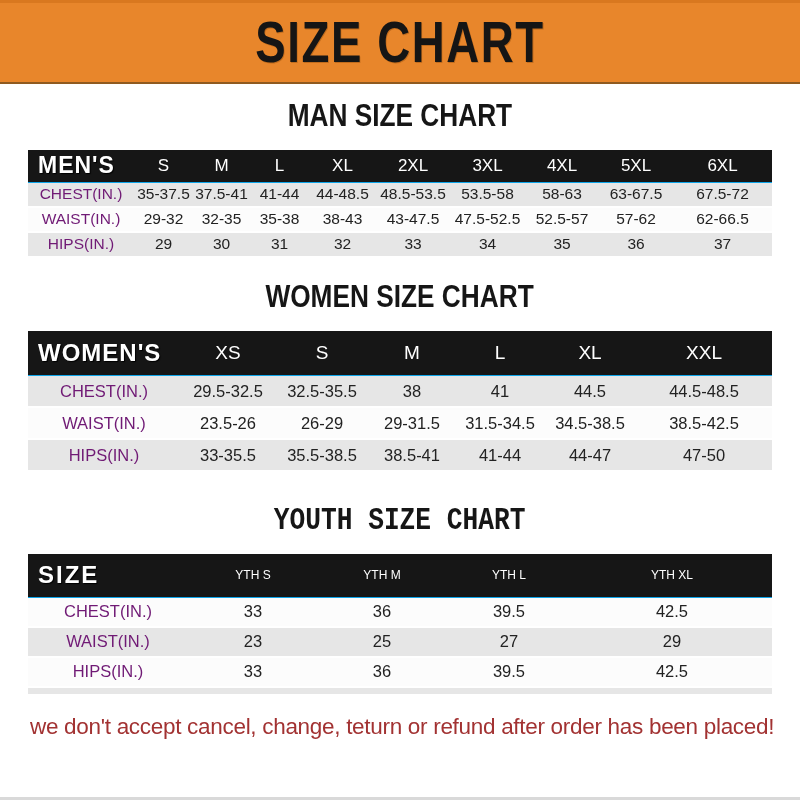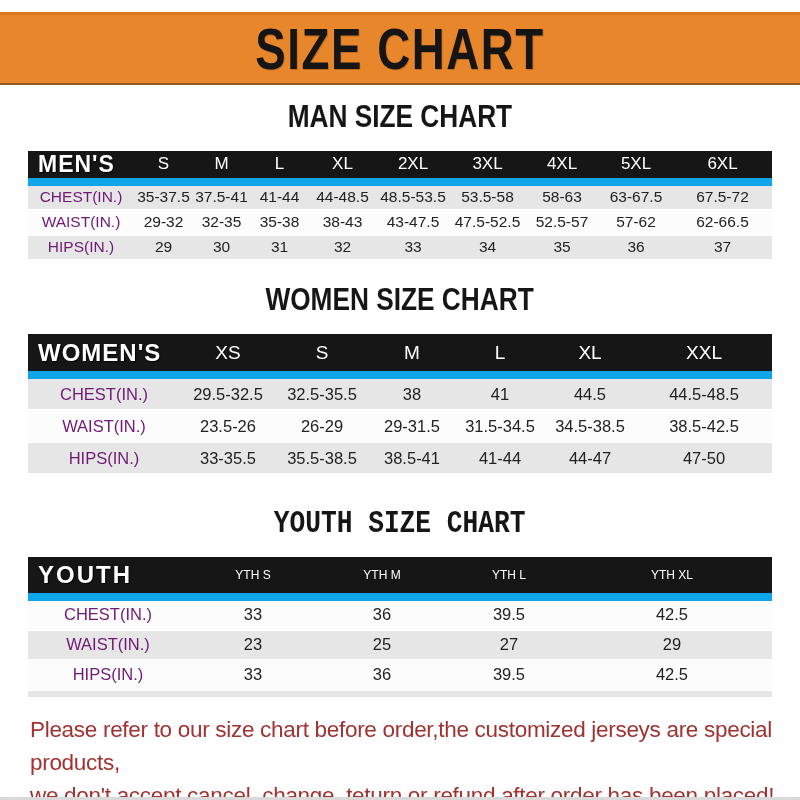--- a/index.html
+++ b/index.html
@@ -1,24 +1,24 @@
 <!DOCTYPE html>
 <html><head>
 <meta charset="utf-8">
 <style>
   * { margin:0; padding:0; box-sizing:border-box; }
   html,body { width:800px; height:800px; background:#ffffff; overflow:hidden;
     font-family:"Liberation Sans", sans-serif; }
 
   
   .banner {
-    height:73px; background:#E8862B;
+    height:84px; background:#E8862B;
     border-top:3px solid #d9781f;
     border-bottom:2px solid #8f5a20;
-    display:flex; align-items:center; justify-content:center;margin-top:12px;
+    display:flex; align-items:center; justify-content:center;
   }
   .banner-title {
     display:inline-block;
     font-size:57px; font-weight:900; color:#151515;
     letter-spacing:2px; line-height:1;
     transform:scaleX(0.80);
     text-shadow:1px 1px 0 rgba(120,60,0,.35);
   }
 
   
@@ -32,21 +32,21 @@
   #man-heading   { margin-top:15px; }
   #women-heading { margin-top:22px; }
   #youth-heading { margin-top:32px;font-family:Liberation Mono, monospace; }
 
   
   table { border-collapse:separate; border-spacing:0; width:744px; margin-left:28px; table-layout:fixed; }
   th, td { text-align:center; vertical-align:middle; overflow:hidden; white-space:nowrap; }
 
   thead th {
     background:#161616; color:#ffffff; font-weight:400;
-    border-bottom:8px solid #0ea5e9;
+    border-bottom:1px solid #0ea5e9;
   }
   thead th.corner-label {
     text-align:left; font-weight:800; letter-spacing:1px;
     padding-left:10px;
     text-shadow:1px 1px 1px #000;
   }
   tbody td { color:#222222; }
   tbody tr td { border-bottom:2px solid #ffffff; }
   tr.row-gray  td { background:#E6E6E6; }
   tr.row-white td { background:#FCFCFC; }
@@ -223,21 +223,21 @@
 <table id="youth-table">
   <colgroup>
     <col style="width:160px">
     <col style="width:130px">
       <col style="width:128px">
       <col style="width:126px">
       <col style="width:200px">
   </colgroup>
   <thead>
     <tr>
-      <th class="corner-label">YOUTH</th>
+      <th class="corner-label">SIZE</th>
       <th>YTH S</th>
       <th>YTH M</th>
       <th>YTH L</th>
       <th>YTH XL</th>
     </tr>
   </thead>
   <tbody>
     <tr class="row-white">
       <td class="row-label">CHEST(IN.)</td>
       <td>33</td>
@@ -257,17 +257,16 @@
       <td>33</td>
       <td>36</td>
       <td>39.5</td>
       <td>42.5</td>
     </tr>
   </tbody>
 </table>
 <div class="table-bottom-strip"></div>
 
 <div class="footer-note">
-  <p>Please refer to our size chart before order,the customized jerseys are special products,</p>
   <p>we don't accept cancel, change, teturn or refund after order has been placed!</p>
 </div>
 
 <div class="page-bottom-line"></div>
 
 </body></html>

